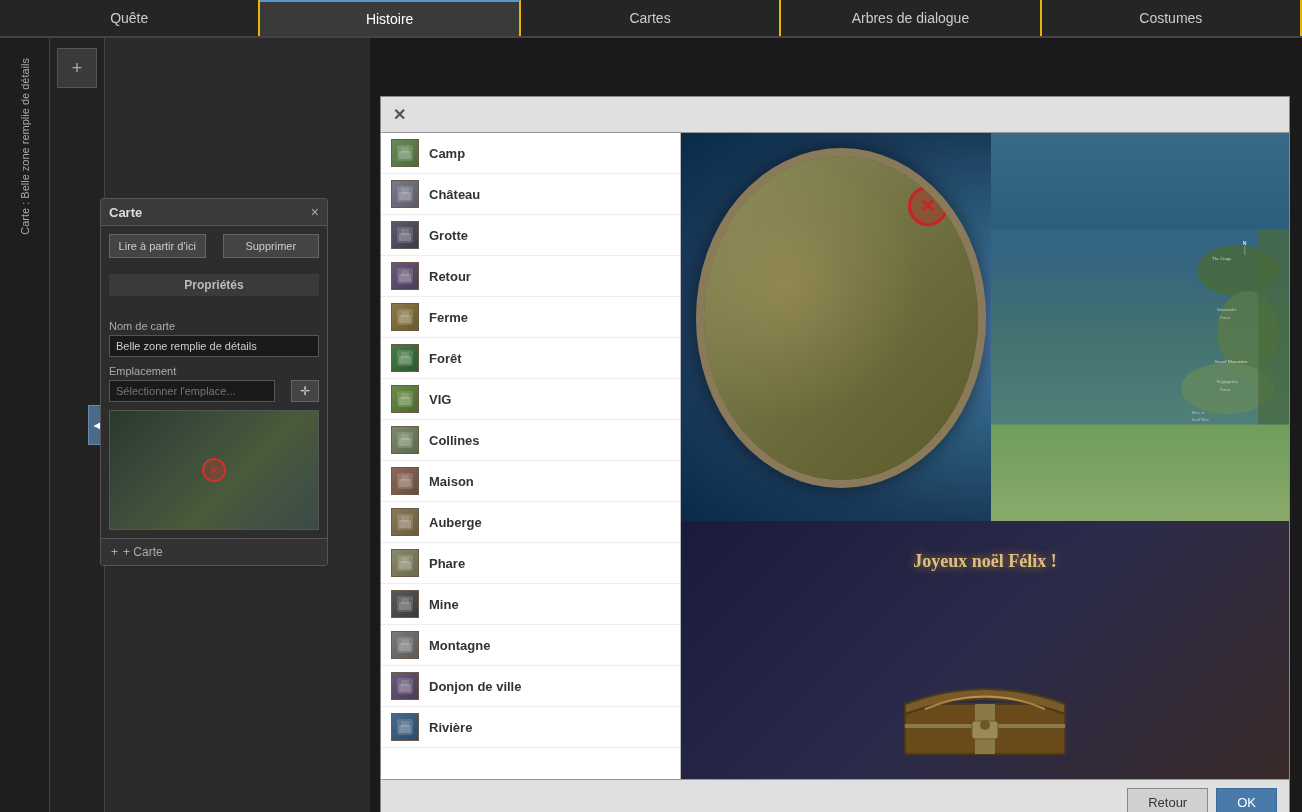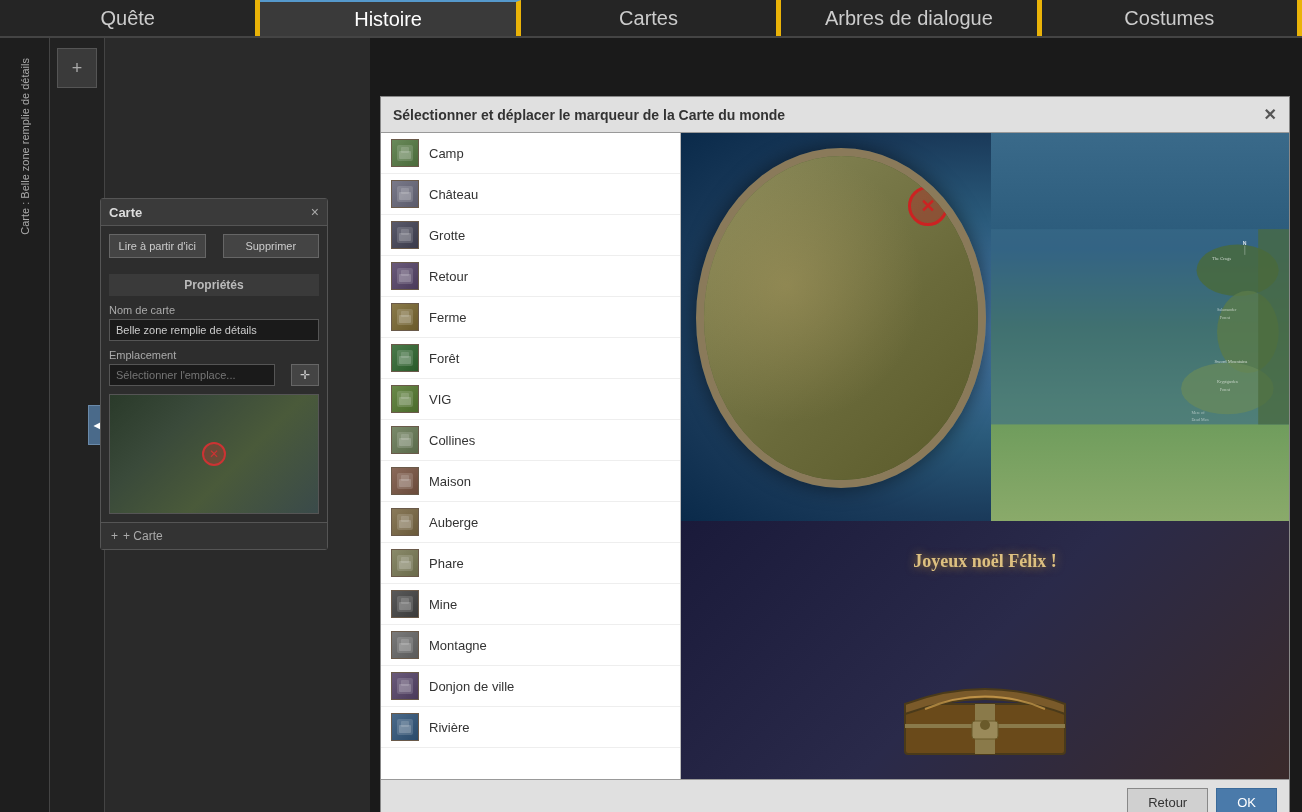--- a/index.html
+++ b/index.html
@@ -19,23 +19,23 @@
       display: flex;
       height: 38px;
       background: #1a1a1a;
       border-bottom: 2px solid #444;
     }
     .top-nav-tab {
       flex: 1;
       display: flex;
       align-items: center;
       justify-content: center;
-      border-right: 5px solid #eab308;
+      border-right: 2px solid #eab308;
       color: #ccc;
-      font-size: 20px;
+      font-size: 14px;
       cursor: pointer;
       background: #252525;
     }
     .top-nav-tab.active {
       background: #3a3a3a;
       color: #fff;
       border-top: 2px solid #5599cc;
     }
 
     
@@ -122,21 +122,21 @@
 
     .carte-section {
       padding: 8px;
     }
     .carte-section-title {
       text-align: center;
       color: #bbb;
       font-weight: bold;
       background: #3a3a3a;
       padding: 4px;
-      margin-bottom: 8px;
+      margin-bottom: 24px;
       font-size: 12px;
     }
     .carte-field {
       margin-bottom: 8px;
     }
     .carte-field-label {
       color: #aaa;
       font-size: 11px;
       margin-bottom: 3px;
     }
@@ -301,20 +301,21 @@
       justify-content: center;
       overflow: hidden;
     }
     .list-item-icon svg {
       width: 20px;
       height: 20px;
     }
     .list-item-label {
       font-size: 13px;
       color: #333;
+      font-weight: bold;
     }
 
     
     .preview-panel {
       flex: 1;
       background: #c8c8c8;
       position: relative;
       overflow: hidden;
     }
 
@@ -547,21 +548,20 @@
     <div class="add-carte-btn">
       <span>+</span>
       <span>+ Carte</span>
     </div>
   </div>
 
   <div class="dark-overlay"></div>
 
   <div class="modal-overlay">
     <div class="modal-header">
-      <span class="modal-title">Sélectionner et déplacer le marqueur de la Carte du monde</span>
       <button class="modal-close">✕</button>
     </div>
     <div class="modal-body">
 
       <div class="list-panel">
         <div class="list-scroll-container" id="list-container">
 
         <div class="list-item">
               <div class="list-item-icon icon-camp">
                 <svg viewBox="0 0 20 20" xmlns="http://www.w3.org/2000/svg">

